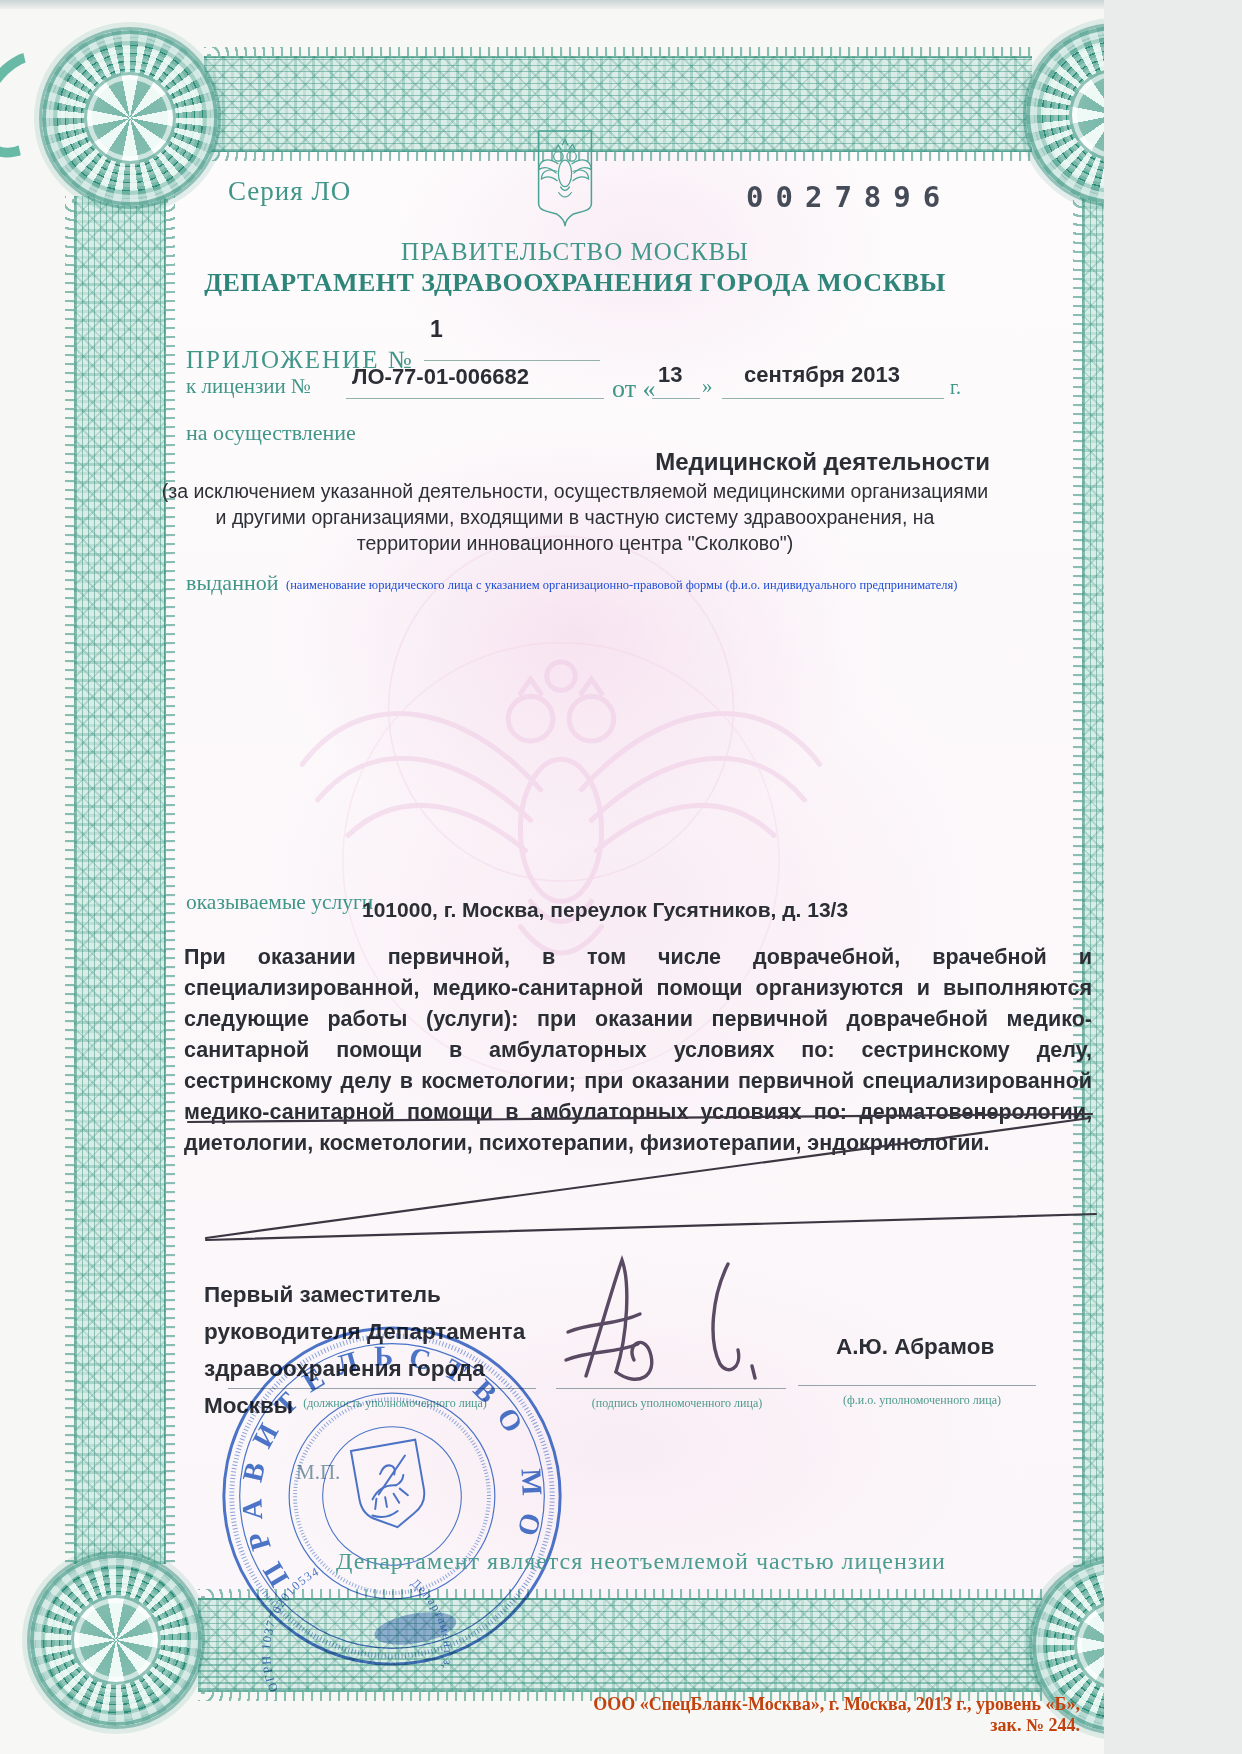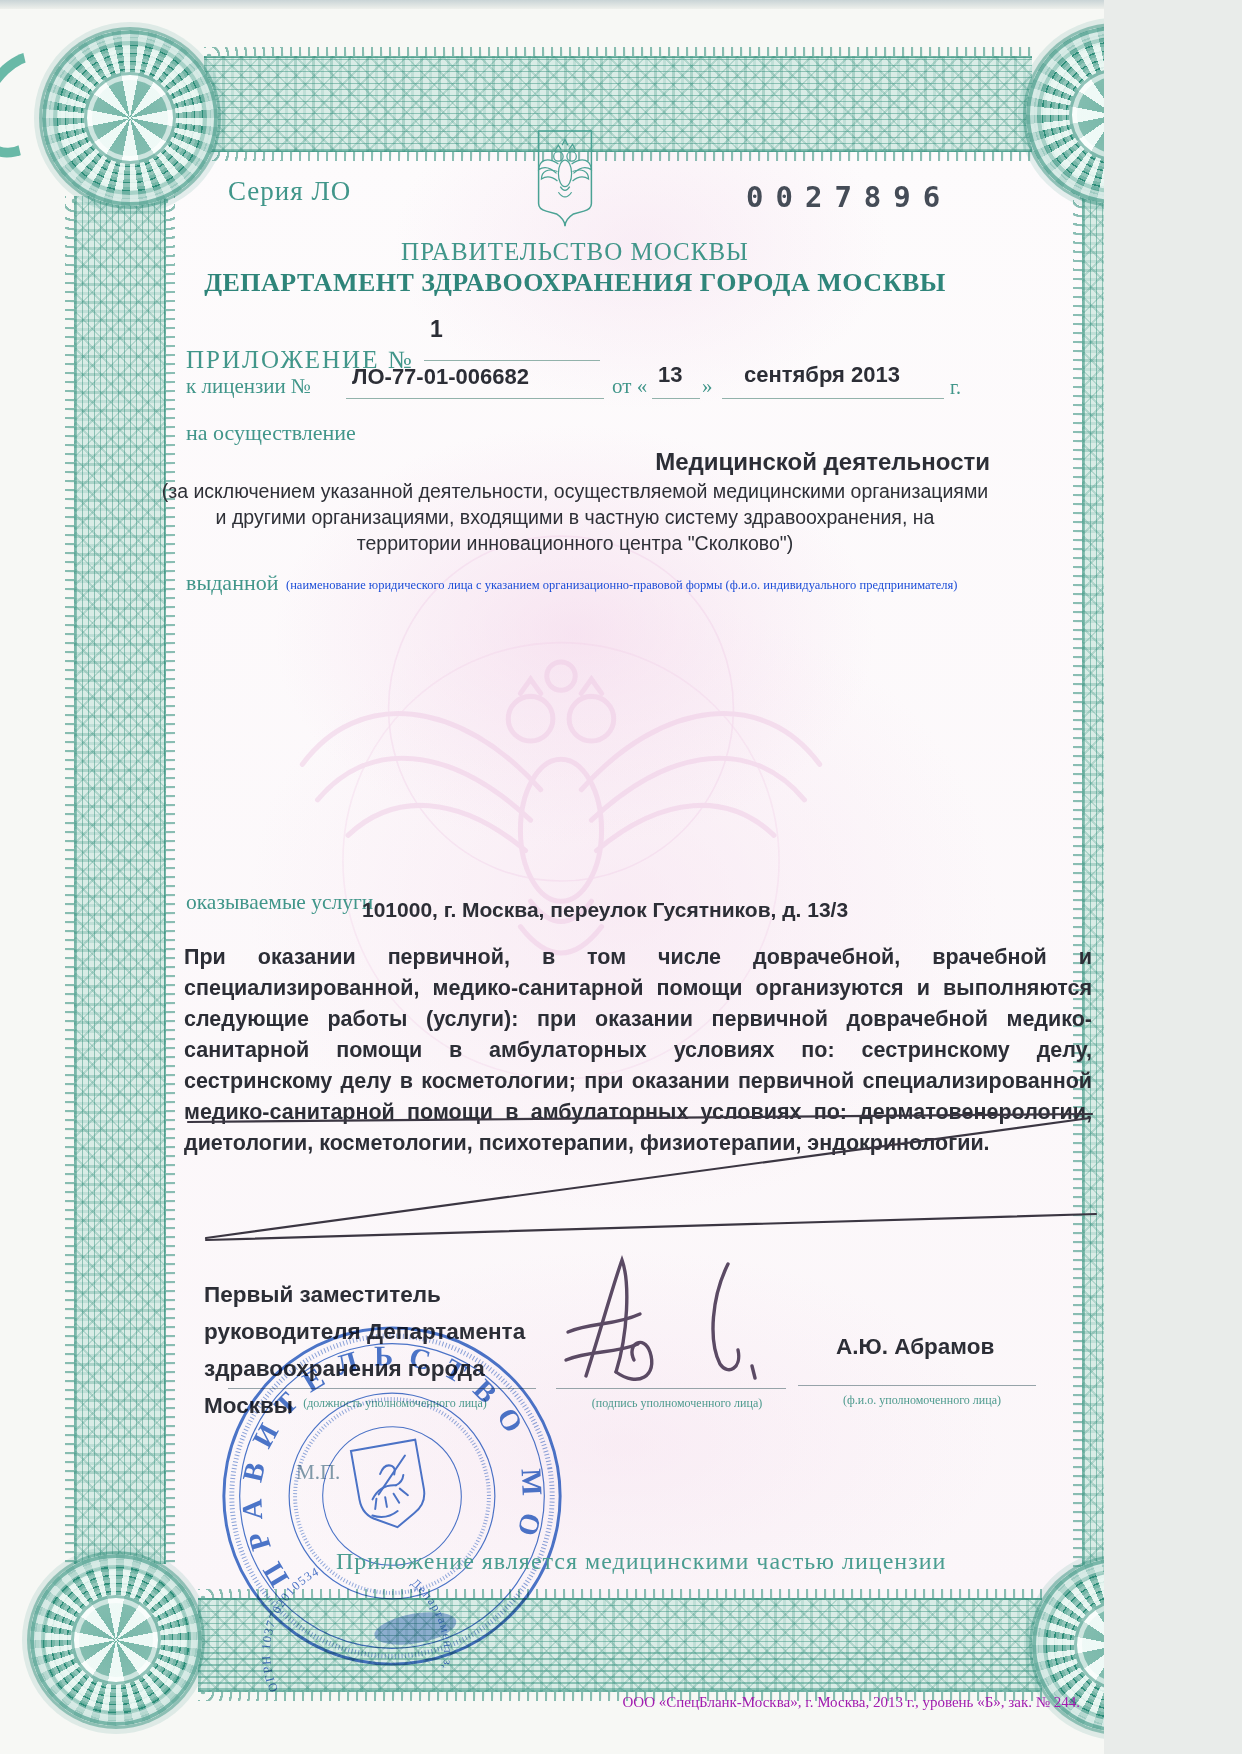--- a/index.html
+++ b/index.html
@@ -66,21 +66,21 @@
   .series{left:228px;top:176px;font-size:27px;letter-spacing:1px;}
   .serial{left:746px;top:180px;font-family:"DejaVu Sans Mono",monospace;font-weight:700;
           font-size:29px;letter-spacing:12px;color:#454c57;}
   .gov-line{left:160px;top:238px;width:830px;text-align:center;font-size:25px;letter-spacing:1px;}
   .dept-line{left:160px;top:268px;width:830px;text-align:center;font-size:26px;font-weight:700;
              color:#2f857a;letter-spacing:.5px;}
   .appendix-label{left:186px;top:346px;font-size:25px;letter-spacing:2px;}
   .appendix-no{left:430px;top:316px;font-size:23px;}
   .lic-label{left:186px;top:374px;font-size:21px;}
   .lic-value{left:352px;top:364px;font-size:22px;}
-  .date-open{left:612px;top:374px;font-size:21px;}
+  .date-open{left:612px;top:374px;font-size:26px;}
   .date-day{left:658px;top:362px;font-size:22px;}
   .date-close{left:702px;top:374px;font-size:21px;}
   .date-month{left:744px;top:362px;font-size:22px;}
   .year-suffix{left:950px;top:376px;font-size:20px;}
   .rule{height:0;border-top:1.6px solid #86aaa2;opacity:.9;}
   .activity-label{left:186px;top:420px;font-size:22px;}
   .activity-title{left:160px;top:448px;width:830px;text-align:right;font-size:24px;}
   .note-line{left:120px;width:910px;text-align:center;font-family:"Liberation Sans","DejaVu Sans",sans-serif;
              font-size:19.5px;color:#2e3037;}
   .issued-label{left:186px;top:570px;font-size:22px;}
@@ -92,21 +92,21 @@
   .services{left:184px;top:942px;width:908px;font-size:21.5px;line-height:31px;
             text-align:justify;}
   .official-title{left:204px;top:1276px;width:420px;font-size:22.5px;line-height:37px;}
   .official-name{left:836px;top:1334px;font-size:22.5px;}
   .caption{font-size:12px;color:#4d9a8e;text-align:center;}
   .cap-1{left:250px;top:1396px;width:290px;}
   .cap-2{left:552px;top:1396px;width:250px;}
   .cap-3{left:792px;top:1393px;width:260px;}
   .mp-label{left:296px;top:1460px;font-size:21px;color:#7f98a8;}
   .bottom-note{left:336px;top:1548px;font-size:24px;letter-spacing:1px;color:#4a9d90;}
-  .print-footer{left:590px;top:1694px;width:490px;text-align:right;font-size:15px;color:#a21caf;}
+  .print-footer{left:590px;top:1694px;width:490px;text-align:right;font-size:18px;color:#c2410c;font-weight:bold;}
   
   .stamp-svg{left:214px;top:1318px;width:356px;height:356px;transform:rotate(-10deg);
              mix-blend-mode:multiply;opacity:.92;}
   .sig-svg{left:556px;top:1248px;width:240px;height:150px;}
   .strike-svg{left:178px;top:1098px;width:930px;height:152px;}
   .wm-svg{left:206px;top:500px;width:710px;height:620px;opacity:.6;}
 </style>
 </head>
 <body>
 
@@ -264,16 +264,16 @@
       <ellipse cx="180" cy="316" rx="42" ry="15" fill="#3c6cc8" stroke="none" opacity=".5"></ellipse>
     </g>
     <text font-family="Liberation Serif, DejaVu Serif, serif" font-weight="700" font-size="29" letter-spacing="15" fill="#3c6cc8">
       <textPath href="#arcOuter" startOffset="2">ПРАВИТЕЛЬСТВО МОСКВЫ</textPath>
     </text>
     <text font-family="Liberation Serif, DejaVu Serif, serif" font-size="12.5" letter-spacing="1.2" fill="#3c6cc8">
       <textPath href="#arcInner" startOffset="4">Департамент здравоохранения города Москвы ★ ОГРН 1037702010534</textPath>
     </text>
   </svg>
 
-  <div class="abs teal-serif bottom-note">Приложение является медицинскими частью лицензии</div>
+  <div class="abs teal-serif bottom-note">Департамент является неотъемлемой частью лицензии</div>
   <div class="abs teal-serif print-footer">ООО «СпецБланк-Москва», г. Москва, 2013 г., уровень «Б», зак. № 244.</div>
 
 </div>
 
 </body></html>

